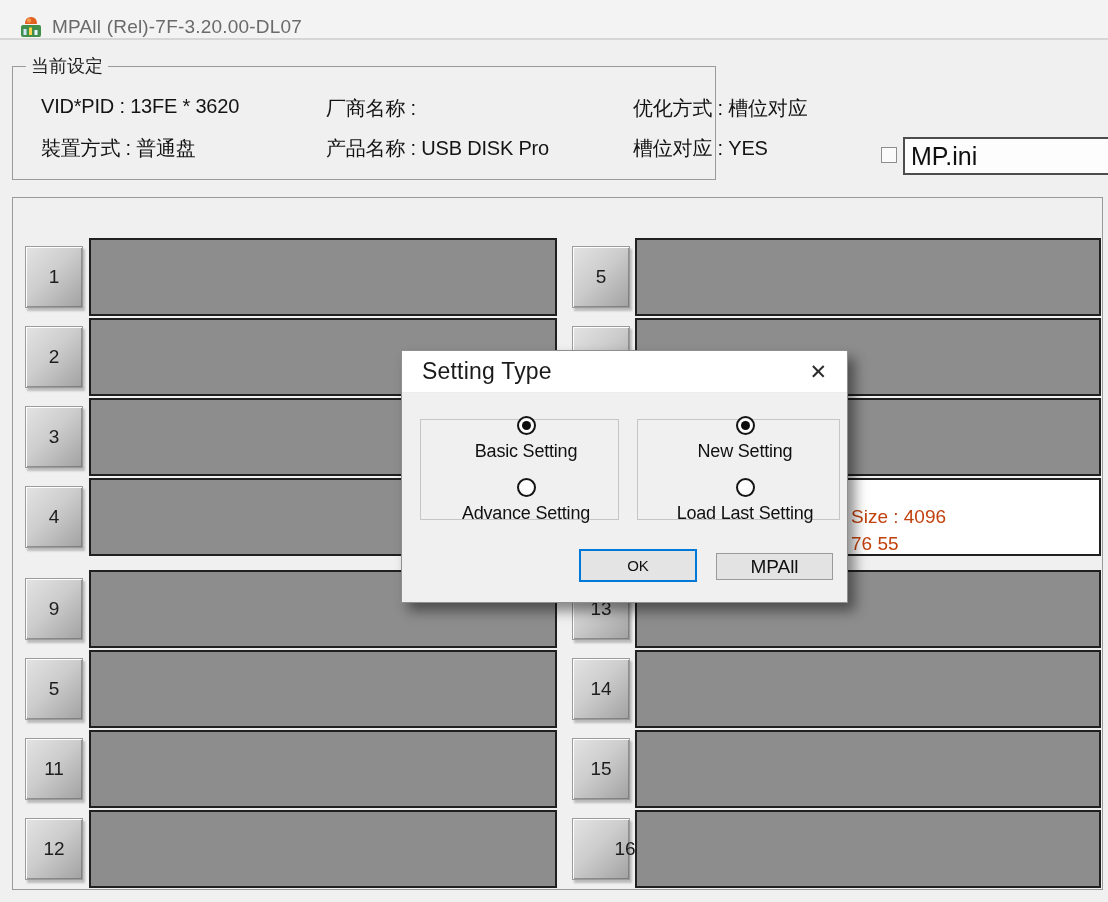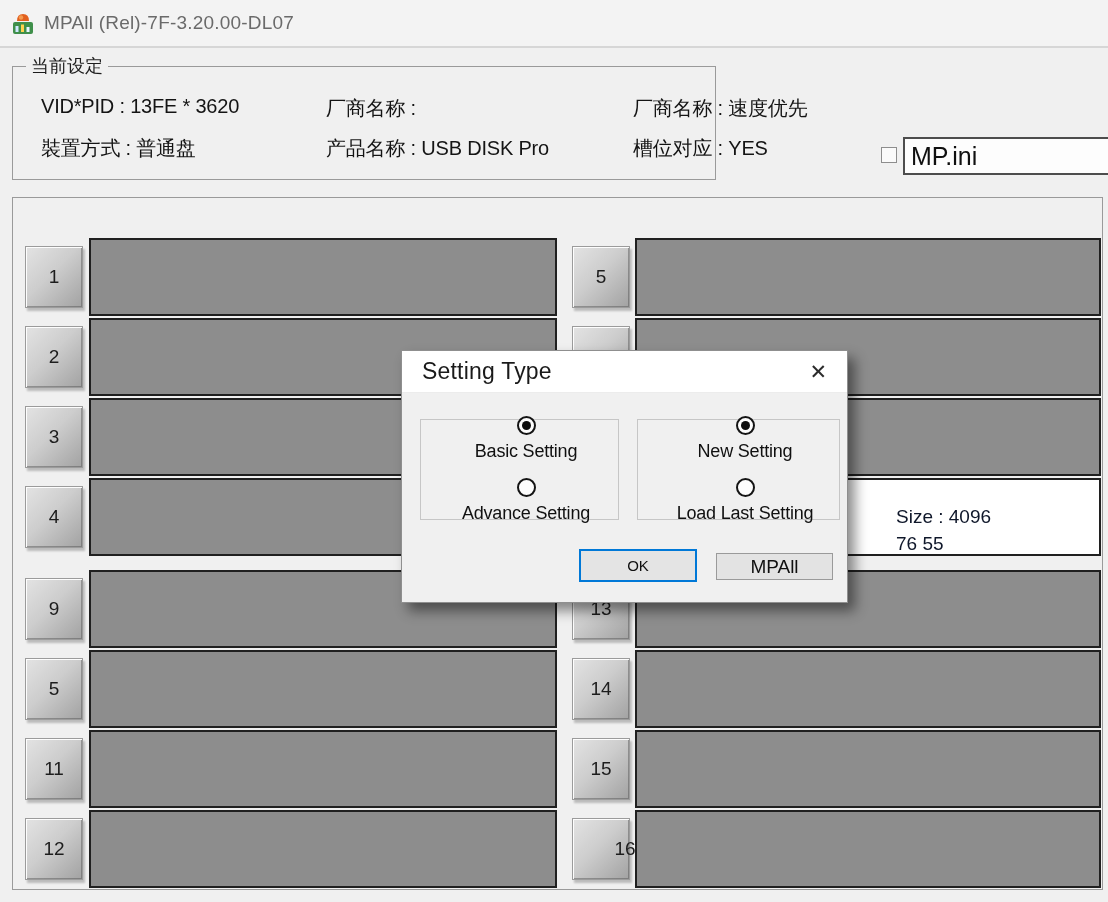--- a/index.html
+++ b/index.html
@@ -3,23 +3,23 @@
 <meta charset="utf-8">
 <style>
   html,body{margin:0;padding:0;background:#e9e9e9;}
   .stage{
     position:relative;width:1108px;height:902px;overflow:hidden;
     background:#f0f0f0;font-family:"Liberation Sans",sans-serif;
     -webkit-font-smoothing:antialiased;
   }
   
   .titlebar{
-    position:absolute;left:0;top:0;width:1108px;height:48px;
+    position:absolute;left:0;top:0;width:1108px;height:40px;
     background:#f3f3f3;border-bottom:2px solid #d6d6d6;
-    display:flex;align-items:center;padding-left:12px;box-sizing:border-box;
+    display:flex;align-items:flex-end;padding-left:20px;box-sizing:border-box;
   }
   .app-icon{width:22px;height:24px;flex:0 0 auto;}
   .title-text{margin-left:10px;font-size:19px;color:#6a6a6a;letter-spacing:.2px;white-space:nowrap;}
   
   .groupbox{position:absolute;border:1px solid #9a9a9a;box-sizing:border-box;}
   .gb-label{
     position:absolute;top:-12px;left:13px;background:#f0f0f0;
     padding:0 5px;font-size:18px;color:#1c1c1c;line-height:22px;white-space:nowrap;
   }
   .info-cell{position:absolute;font-size:20px;color:#141414;white-space:nowrap;letter-spacing:-0.2px;}
@@ -44,21 +44,21 @@
     border:1px solid #9b9b9b;
     box-shadow:inset 1px 1px 0 rgba(255,255,255,.95), inset -1px -1px 0 rgba(80,80,80,.45), 2px 3px 2px rgba(0,0,0,.22);
   }
   .slot-bar{
     position:absolute;height:78px;box-sizing:border-box;
     background:#8d8d8d;border:2px solid #202020;
   }
   .slot-bar.detected{background:#ffffff;}
   .slot-text{
     position:absolute;left:214px;top:23px;
-    font-size:19px;line-height:27px;color:#0f172a;white-space:pre;margin-left:45px;
+    font-size:19px;line-height:27px;color:#c2410c;white-space:pre;
   }
   
   .dialog{
     position:absolute;left:401px;top:350px;width:447px;height:253px;
     background:#f0f0f0;border:1px solid #8f8f8f;box-sizing:border-box;
     box-shadow:7px 8px 12px rgba(0,0,0,.45);z-index:10;
   }
   .dlg-titlebar{
     height:42px;background:#ffffff;display:flex;align-items:center;
     padding:0 16px 0 20px;box-sizing:border-box;border-bottom:1px solid #ececec;
@@ -110,21 +110,21 @@
       <path d="M5 10 Q5 3 11 3 Q17 3 17 10 Z" fill="#e2601f"></path>
       <circle cx="9" cy="6.5" r="2.2" fill="#f49a4e"></circle>
     </svg>
     <span class="title-text">MPAll (Rel)-7F-3.20.00-DL07</span>
   </div>
 
   <div class="groupbox" style="left:12px;top:66px;width:704px;height:114px;">
     <span class="gb-label">当前设定</span>
     <div class="info-cell" style="left:28px;top:28px;">VID*PID : 13FE * 3620</div>
     <div class="info-cell" style="left:313px;top:28px;">厂商名称 :</div>
-    <div class="info-cell" style="left:620px;top:28px;">厂商名称 : 速度优先</div>
+    <div class="info-cell" style="left:620px;top:28px;">优化方式 : 槽位对应</div>
     <div class="info-cell" style="left:28px;top:68px;">裝置方式 : 普通盘</div>
     <div class="info-cell" style="left:313px;top:68px;">产品名称 : USB DISK Pro</div>
     <div class="info-cell" style="left:620px;top:68px;">槽位对应 : YES</div>
   </div>
 
   <span class="chk"></span>
   <input class="ini-input" type="text" value="MP.ini" style="">
 
   <div class="groupbox main-box" id="slot-area">
       <div class="slot-btn" style="left: 12px; top: 48px;">1</div>

